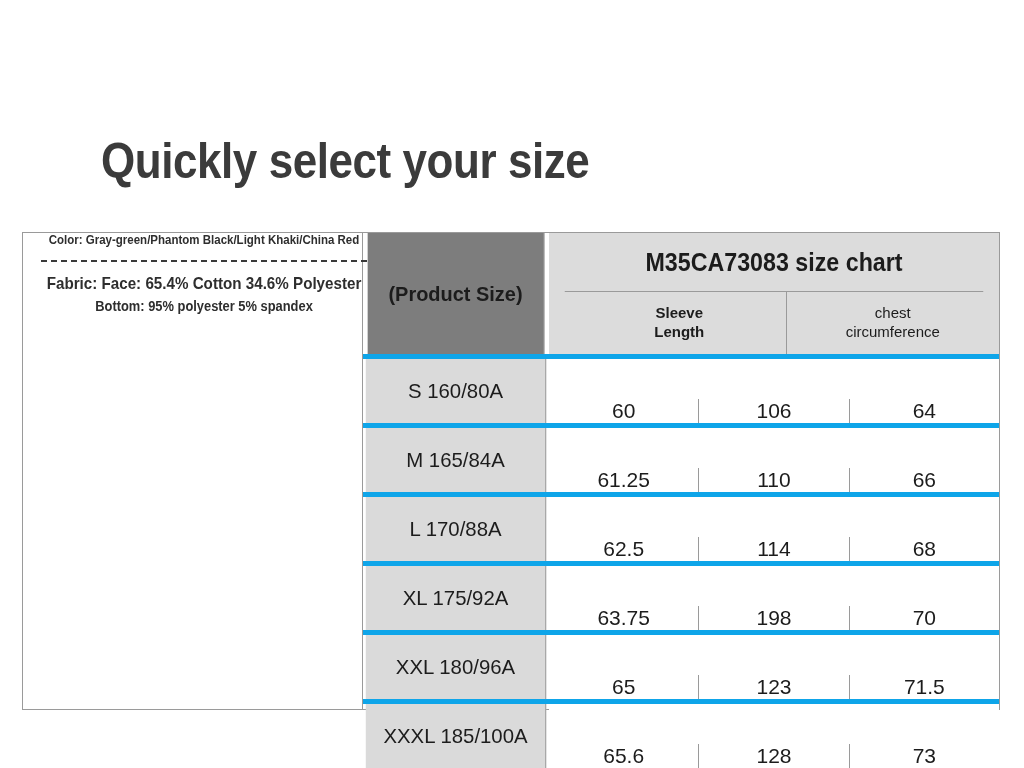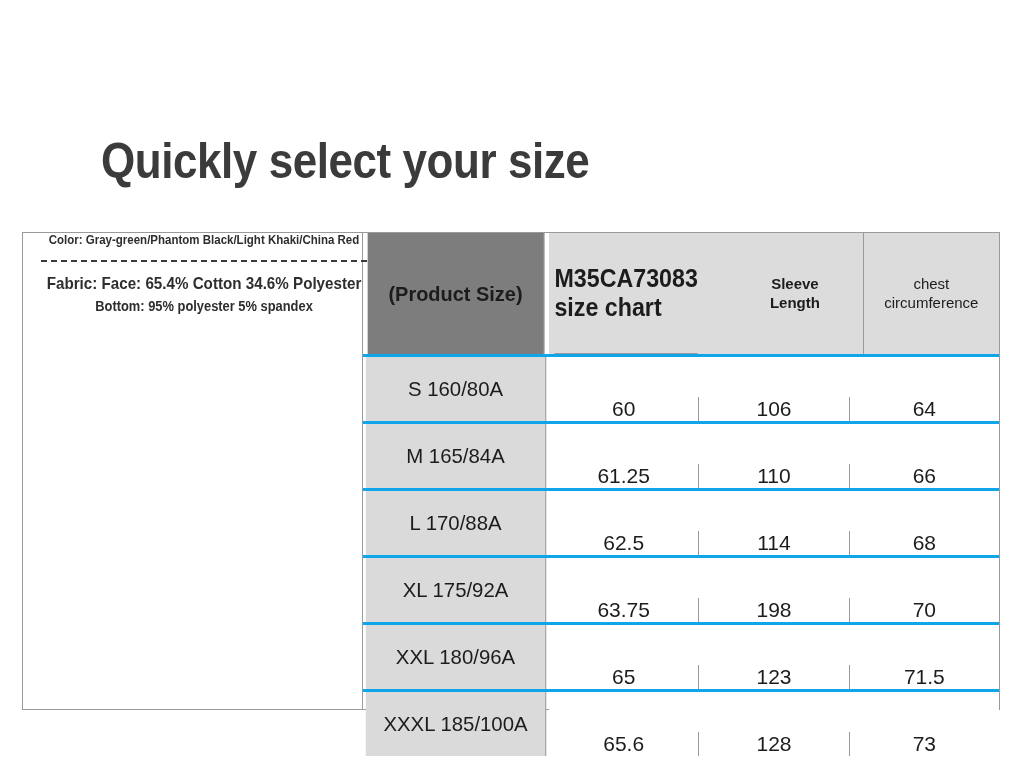--- a/index.html
+++ b/index.html
@@ -117,21 +117,21 @@
     font-family: "Liberation Sans Narrow", "Liberation Sans", sans-serif;
     font-size: 21px;
     font-weight: bold;
     color: #1c1c1c;
     transform: scaleX(0.95);
   }
 
   #metrics-head {
     flex: 1 1 auto;
     display: flex;
-    flex-direction: row;
+    flex-direction: column;
     background: #dcdcdc;
   }
   #chart-name {
     flex: 0 0 58px;
     display: flex;
     align-items: center;
     justify-content: center;
     border-bottom: 1px solid #9a9a9a;
     font-family: "Liberation Sans Narrow", "Liberation Sans", sans-serif;
     font-size: 25px;
@@ -161,21 +161,21 @@
 
   
   #chart-body {
     flex: 1 1 auto;
     display: flex;
     flex-direction: column;
   }
   .data-row {
     flex: 1 1 0;
     display: flex;
-    border-top: 3px solid #0ea5e9;
+    border-top: 5px solid #0ea5e9;
   }
   .size-cell {
     flex: 0 0 185px;
     background: #dadada;
     border-right: 1px solid #9a9a9a;
     display: flex;
     align-items: center;
     justify-content: center;
     font-family: "Liberation Sans Narrow", "Liberation Sans", sans-serif;
     font-size: 21px;

